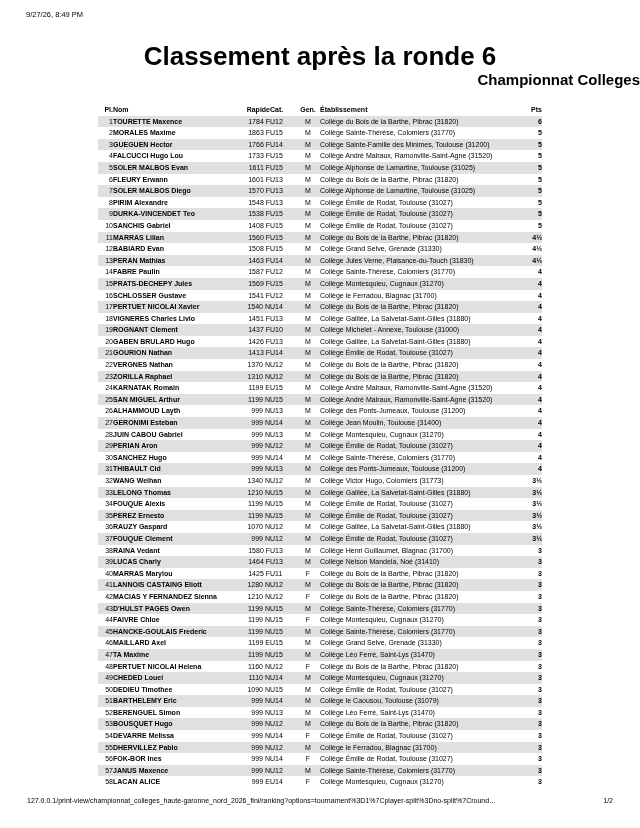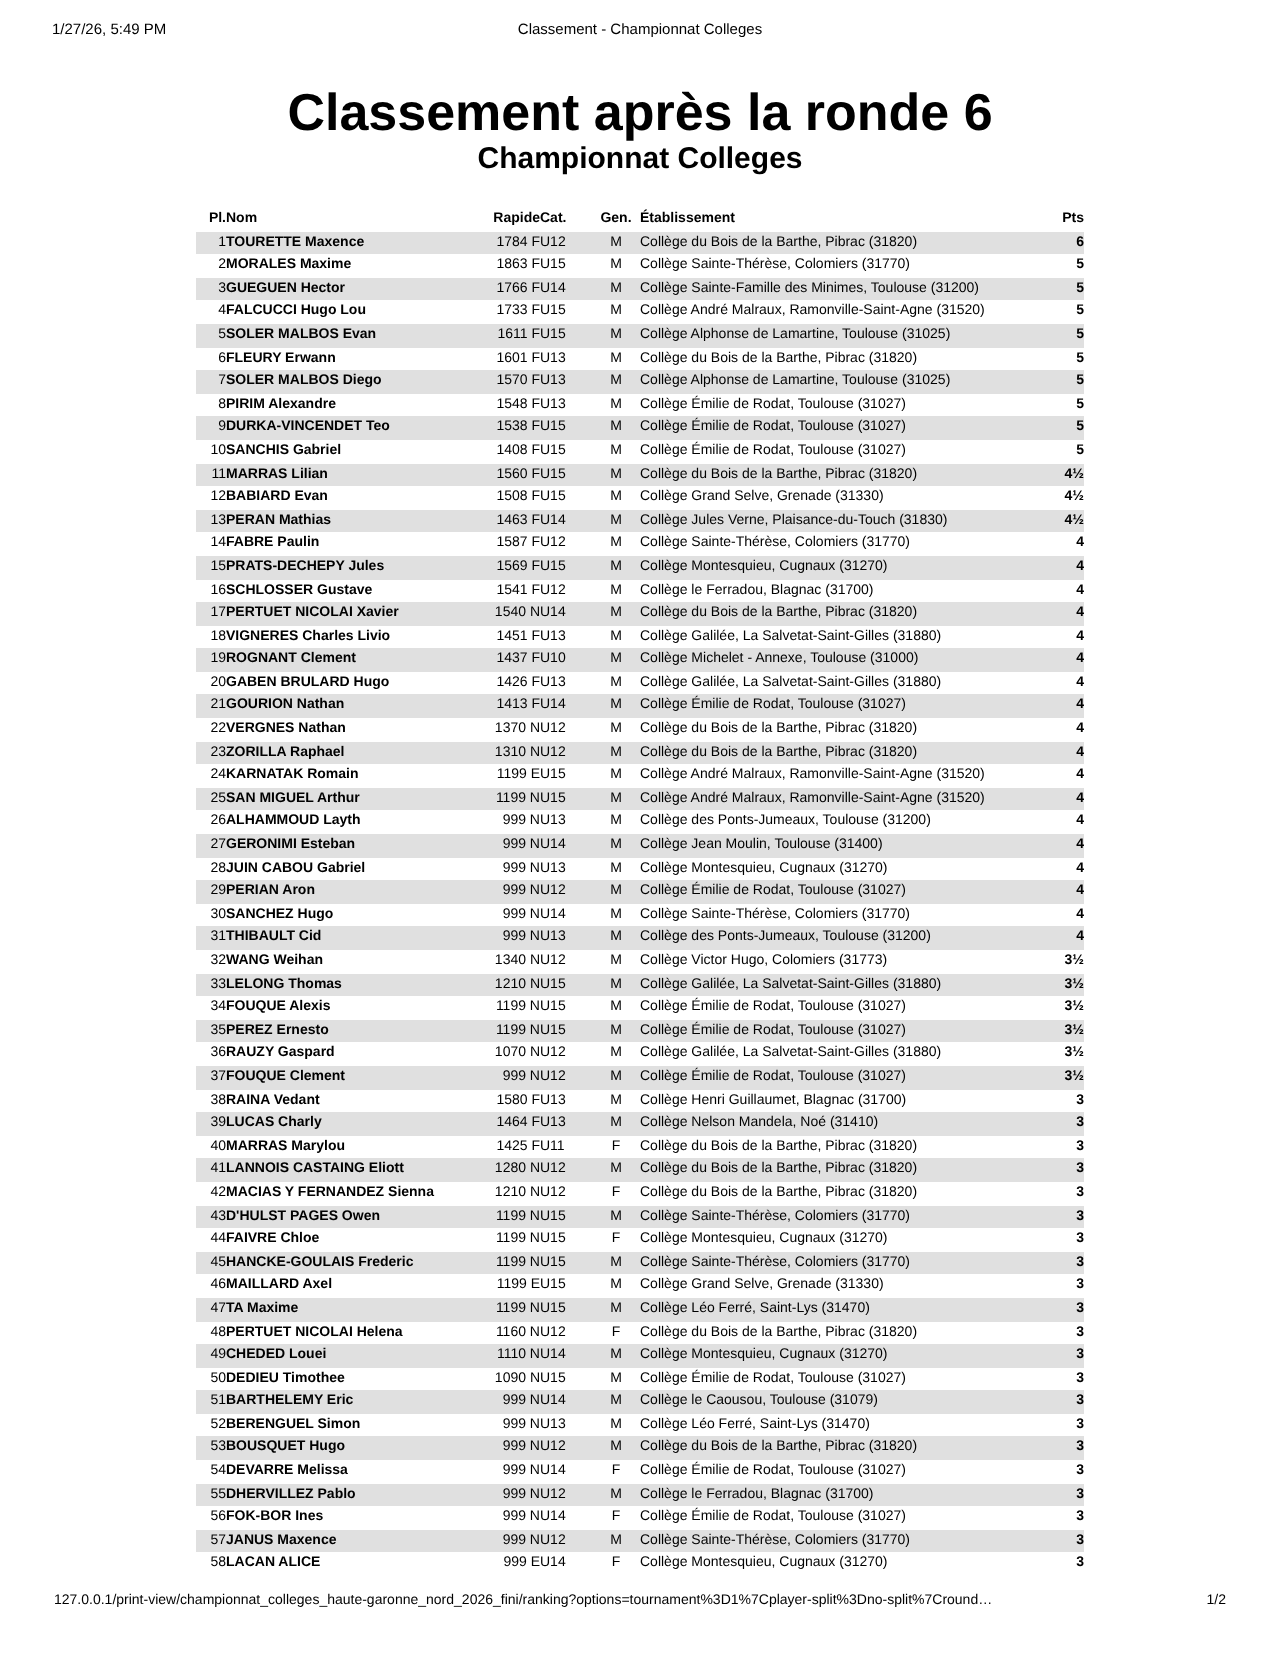--- a/index.html
+++ b/index.html
@@ -13,21 +13,21 @@
   }
   .print-header { position:absolute; top:10px; left:0; right:0; height:12px; font-size:7.5px; }
   .print-date { position:absolute; left:26px; top:0; }
   .print-doc-title { position:absolute; left:0; right:0; top:0; text-align:center; }
   .page-title {
     position:absolute; top:41px; left:0; width:100%;
     text-align:center; font-size:26px; font-weight:bold; letter-spacing:0;
   }
   .page-subtitle {
     position:absolute; top:71px; left:0; width:100%;
-    text-align:center; font-size:15px; font-weight:bold;
+    text-align:right; font-size:15px; font-weight:bold;
   }
   table.ranking {
     position:absolute; top:104px; left:98px; width:444px;
     border-collapse:collapse; table-layout:fixed;
     font-size:7px;
   }
   .ranking th, .ranking td {
     height:11.6px; line-height:11.6px; padding:0;
     white-space:nowrap; overflow:hidden;
   }
@@ -43,22 +43,21 @@
   .col-etab { text-align:left; padding-left:7px; }
   .col-pts { text-align:right; padding-right:5px; font-weight:bold; }
   .print-footer { position:absolute; top:797px; left:0; right:0; height:10px; font-size:7px; }
   .footer-url { position:absolute; left:27px; top:0; }
   .page-indicator { position:absolute; right:27px; top:0; }
 </style>
 </head>
 <body>
 
 <div class="print-header">
-  <span class="print-date">1/27/26, 5:49 PM</span>
-  <span class="print-doc-title">Classement - Championnat Colleges</span>
+  <span class="print-date">9/27/26, 8:49 PM</span>
 </div>
 
 <h1 class="page-title" style="margin:0;">Classement après la ronde 6</h1>
 <h2 class="page-subtitle" style="margin:0;">Championnat Colleges</h2>
 
 <table class="ranking">
   <colgroup>
     <col style="width:15px">
       <col style="width:125px">
       <col style="width:32px">

